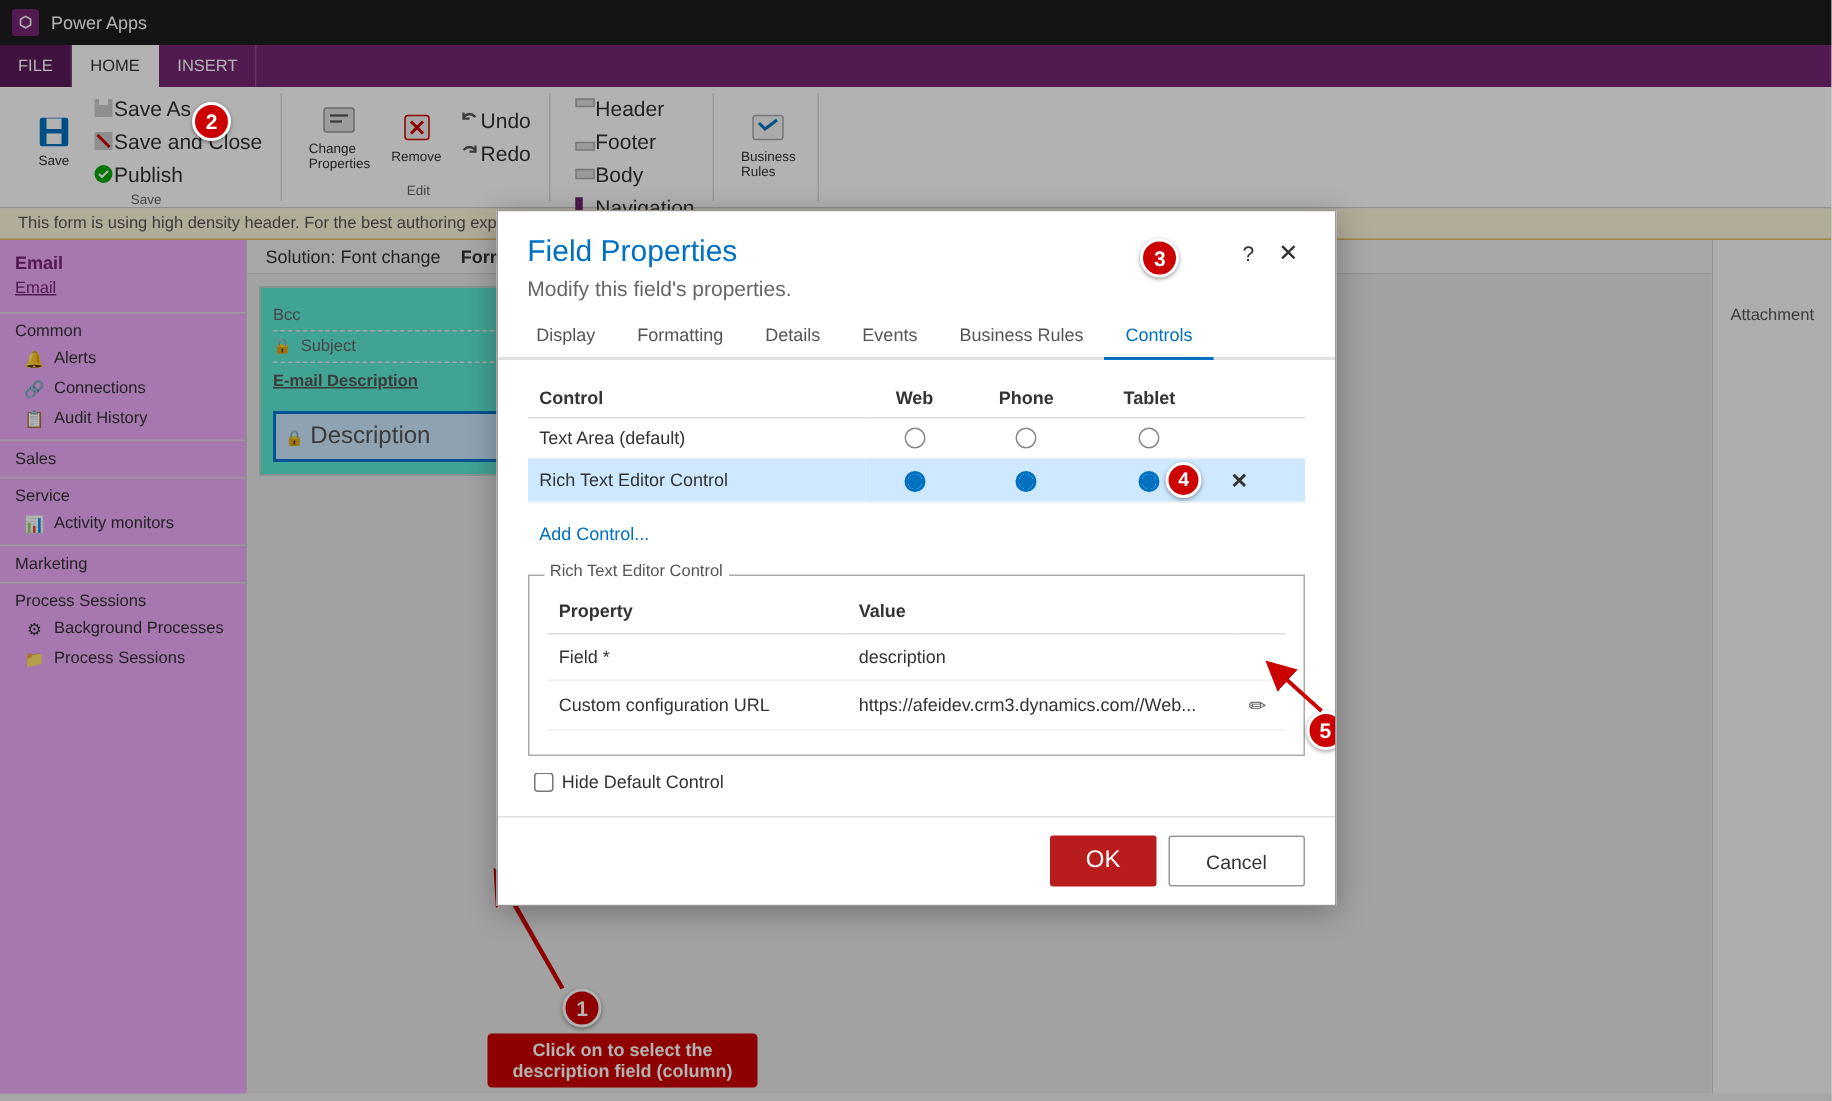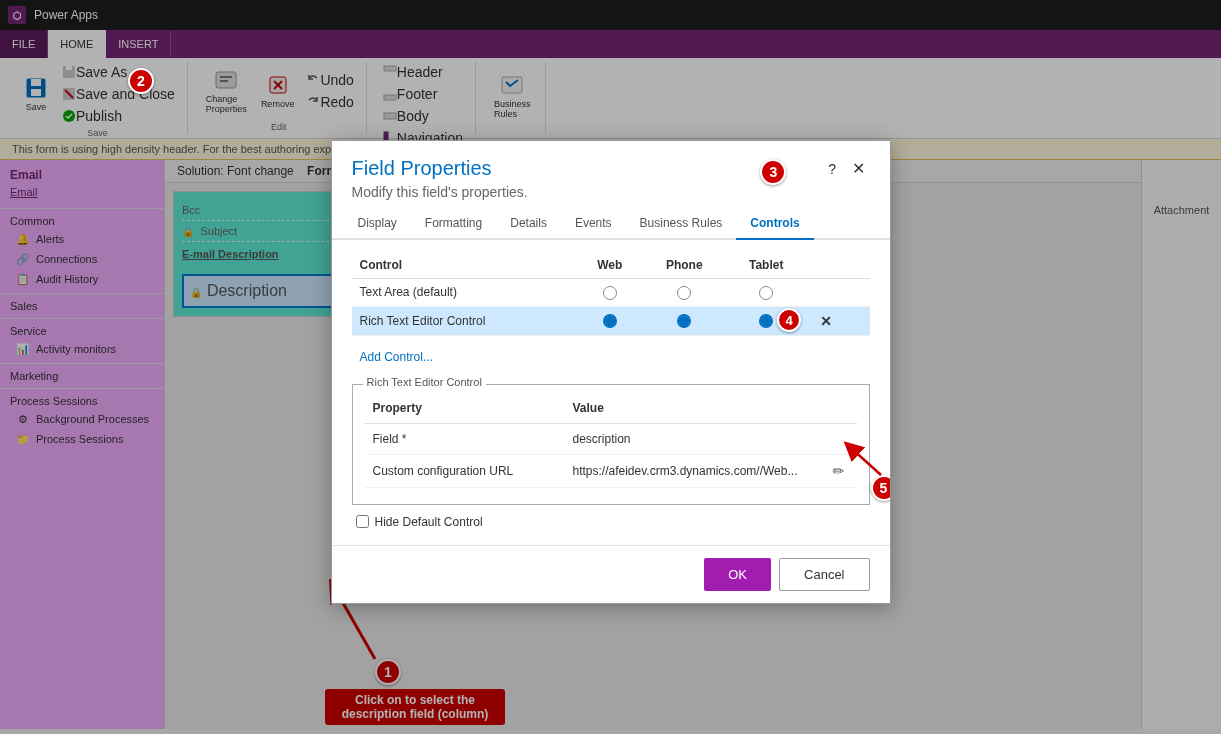--- a/index.html
+++ b/index.html
@@ -271,21 +271,21 @@
       padding: 8px 14px;
       font-size: 12px;
       cursor: pointer;
       color: #555;
       border-bottom: 2px solid transparent;
       margin-bottom: -2px;
     }
     .tab.active {
       color: #0070c0;
       border-bottom: 2px solid #0070c0;
-      font-weight: 700;
+      font-weight: 400;
     }
 
     
     .modal-body {
       padding: 12px 20px;
       flex: 1;
       overflow-y: auto;
     }
 
     
@@ -375,25 +375,25 @@
     }
     .modal-footer {
       display: flex;
       justify-content: flex-end;
       gap: 8px;
       padding: 12px 20px;
       border-top: 1px solid #e0e0e0;
       background: white;
     }
     .btn-primary {
-      background: #a21caf;
+      background: #b91c1c;
       color: white;
       border: none;
       padding: 8px 24px;
-      font-size: 13px;
+      font-size: 16px;
       cursor: pointer;
       border-radius: 2px;
     }
     .btn-secondary {
       background: white;
       color: #333;
       border: 1px solid #999;
       padding: 8px 24px;
       font-size: 13px;
       cursor: pointer;

